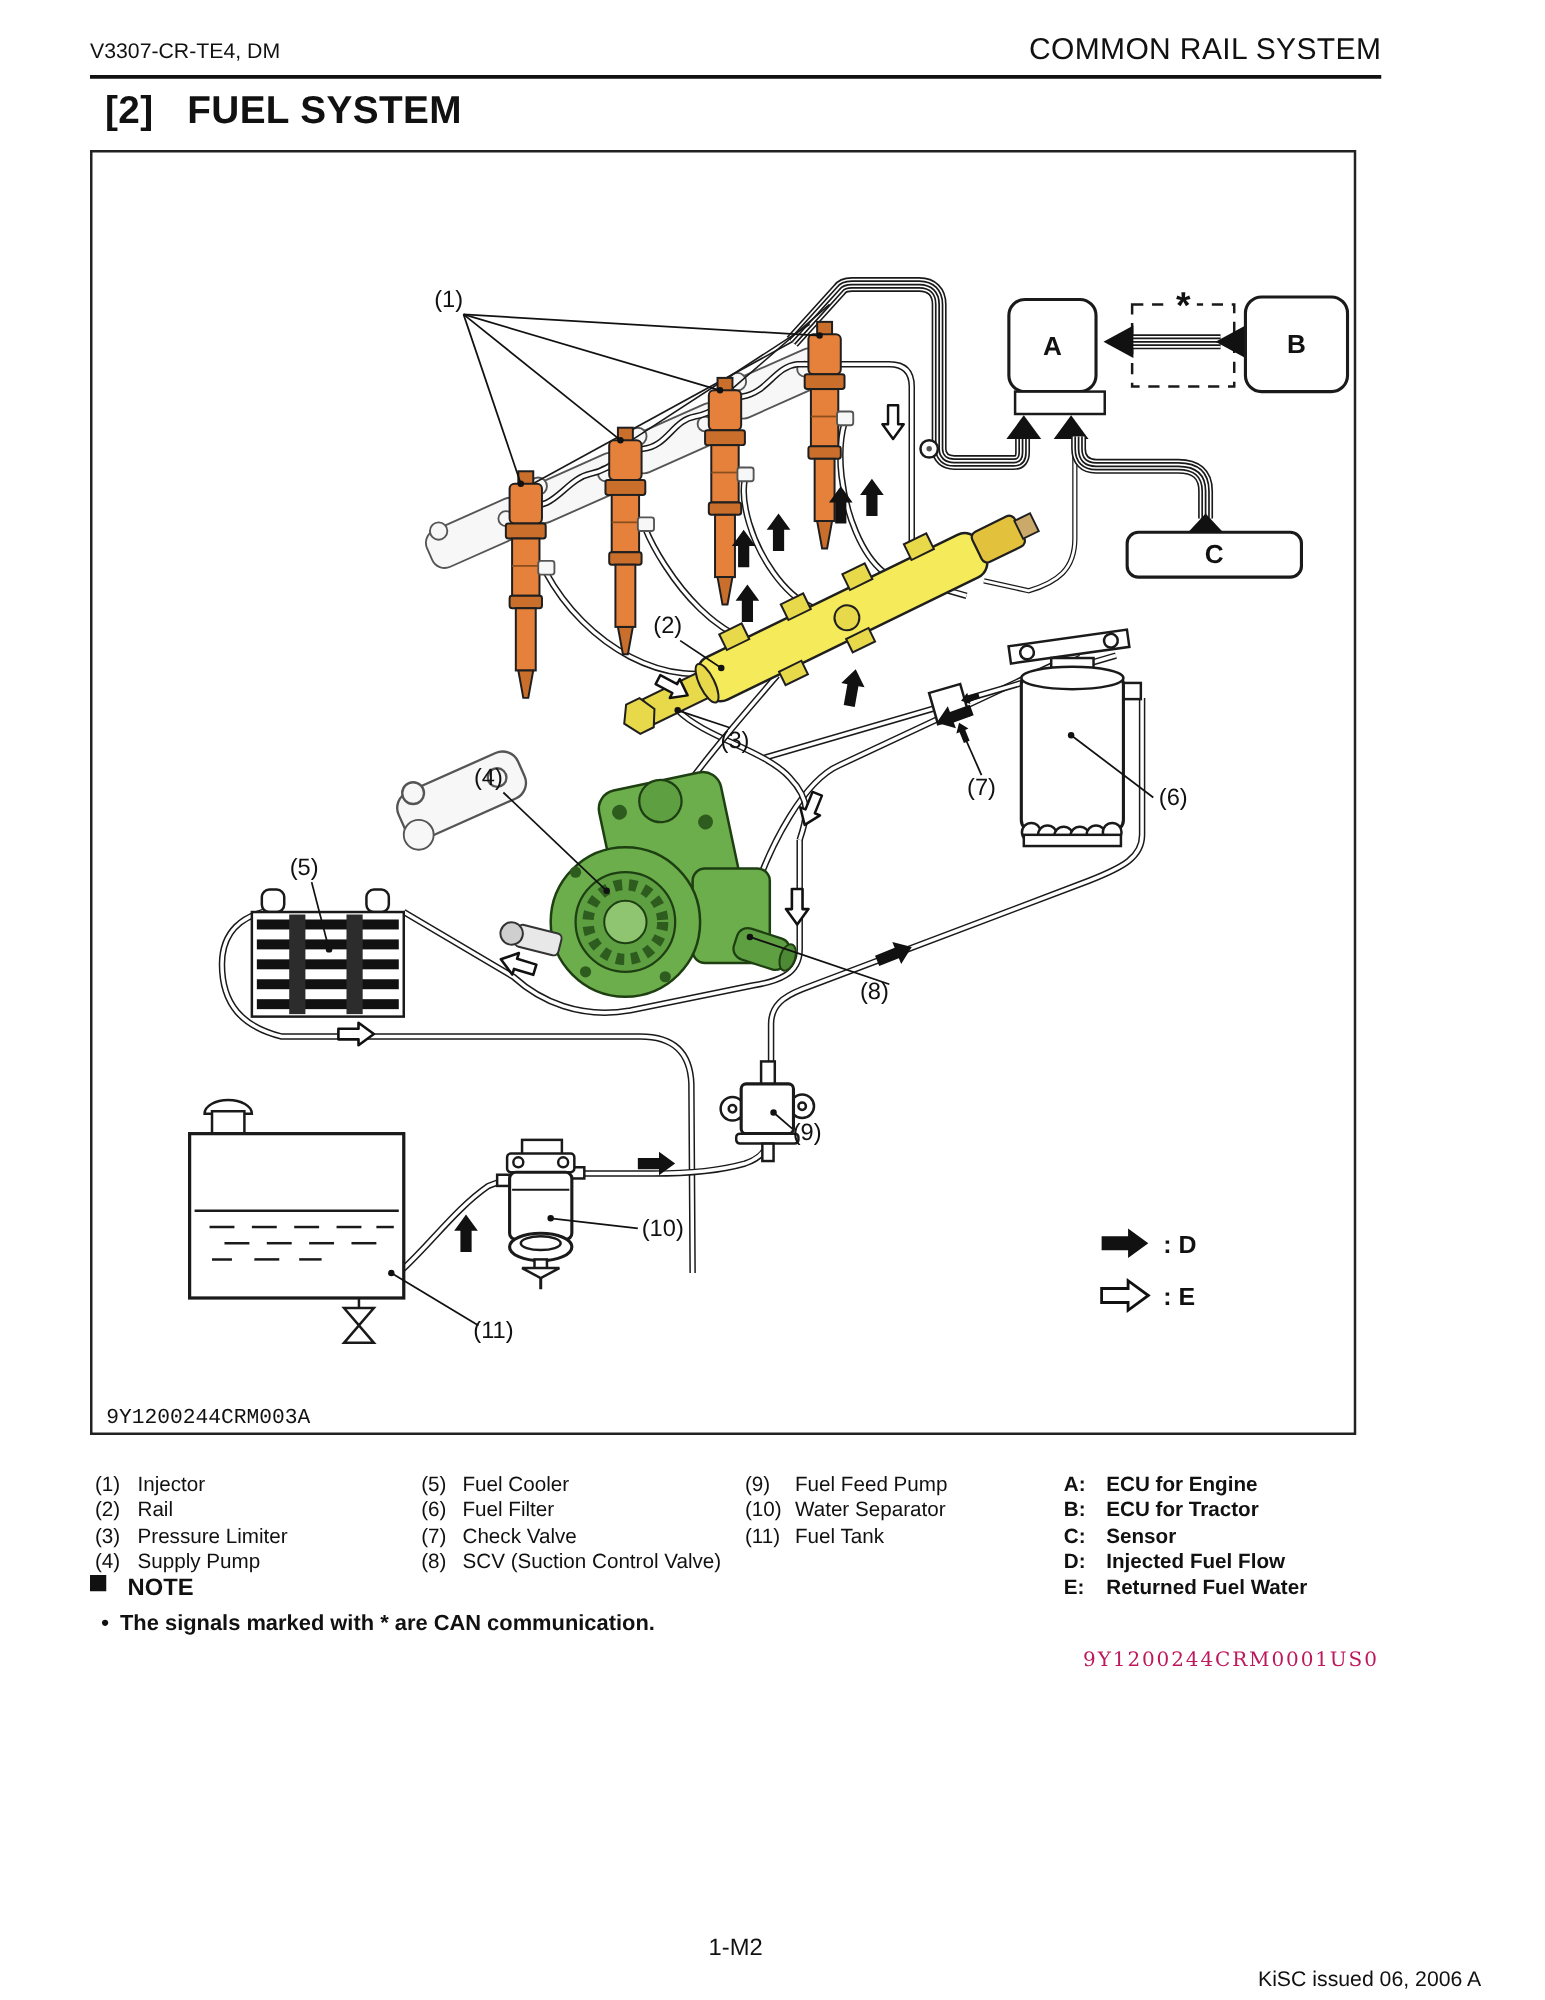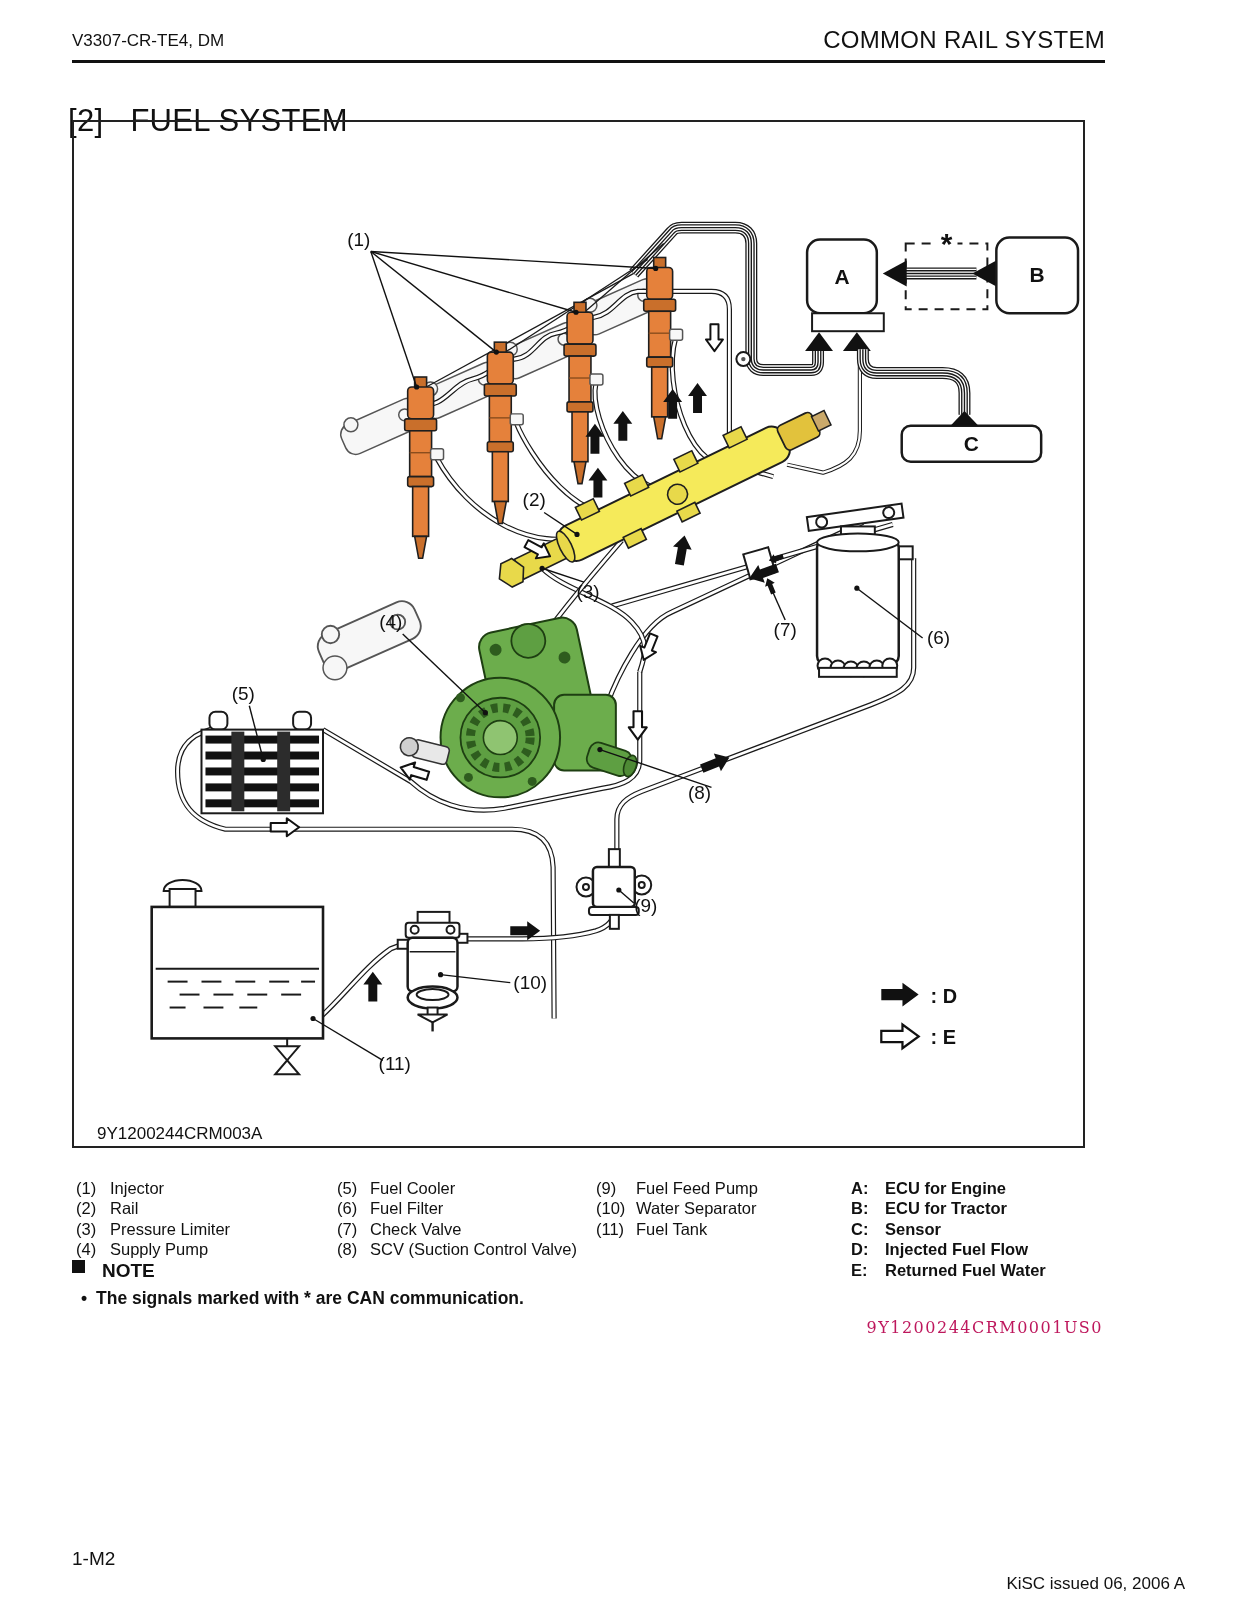--- a/index.html
+++ b/index.html
@@ -3,27 +3,27 @@
 <meta charset="utf-8">
 <style>
   html,body{margin:0;padding:0;background:#e9e9e9;}
   #page{position:relative;width:1236px;height:1600px;background:#ffffff;
         font-family:"Liberation Sans",sans-serif;color:#111;overflow:hidden;}
   .abs{position:absolute;}
   
   #hdr-left{left:72px;top:31px;font-size:17px;}
   #hdr-right{right:131px;top:26px;font-size:24px;letter-spacing:.3px;}
   #hdr-rule{left:72px;top:60px;width:1033px;height:3px;background:#111;}
-  #title{left:68px;top:70px;font-size:31px;font-weight:normal;letter-spacing:.3px;margin-top:33px;}
+  #title{left:84px;top:70px;font-size:31px;font-weight:bold;letter-spacing:.3px;}
   #title .idx{display:inline-block;}
   #title .ttl{display:inline-block;margin-left:27px;}
   
   #figure{left:72px;top:120px;width:1013px;height:1028px;border:2px solid #222;box-sizing:border-box;}
   #figure svg{display:block;width:100%;height:100%;}
-  #fig-code{left:20px;bottom:2px;font-size:17px;background:#fff;padding:0 3px;}
+  #fig-code{left:8px;bottom:2px;font-size:17px;background:#fff;padding:0 3px;font-family:Liberation Mono, monospace;}
   
   .co{font-size:19px;fill:#111;text-anchor:middle;}
   .boxlet{font-size:21px;font-weight:bold;fill:#111;text-anchor:middle;}
   .flowlab{font-size:20px;font-weight:bold;fill:#111;}
   .ln{stroke:#111;stroke-width:1.4;fill:none;}
   .dot{fill:#111;}
   .po{fill:none;stroke:#1a1a1a;stroke-width:5.2;stroke-linejoin:round;}
   .pi{fill:none;stroke:#fff;stroke-width:2.8;stroke-linejoin:round;}
   .wo{fill:none;stroke:#1a1a1a;stroke-width:4.2;stroke-linejoin:round;}
   .wi{fill:none;stroke:#fff;stroke-width:2.2;stroke-linejoin:round;}
@@ -53,21 +53,21 @@
   #leg3{left:524px;} #leg3 .leg-num{width:40px;}
   #leg4{left:779px;font-weight:bold;} #leg4 .leg-num{width:34px;}
   
   #note{left:72px;top:1260px;}
   #note-head{display:flex;align-items:flex-start;font-size:19px;font-weight:bold;}
   #note-sq{width:13px;height:13px;background:#111;margin-right:17px;}
   #note-row{display:flex;font-size:17.5px;font-weight:bold;margin-top:6px;}
   #note-bul{width:24px;text-align:center;flex:none;}
   
   #doccode{right:133px;top:1318px;font-family:"DejaVu Serif",serif;font-size:16px;color:#be185d;letter-spacing:1.5px;}
-  #footpage{left:72px;top:1548px;width:1033px;font-size:19px;}
+  #footpage{left:72px;top:1548px;width:1033px;text-align:center;font-size:19px;}
   #footissue{right:51px;top:1574px;font-size:17px;}
 </style>
 </head>
 <body>
 
 <div id="page">
 
   <div class="abs" id="hdr-left">V3307-CR-TE4, DM</div>
   <div class="abs" id="hdr-right">COMMON RAIL SYSTEM</div>
   <div class="abs" id="hdr-rule"></div>

